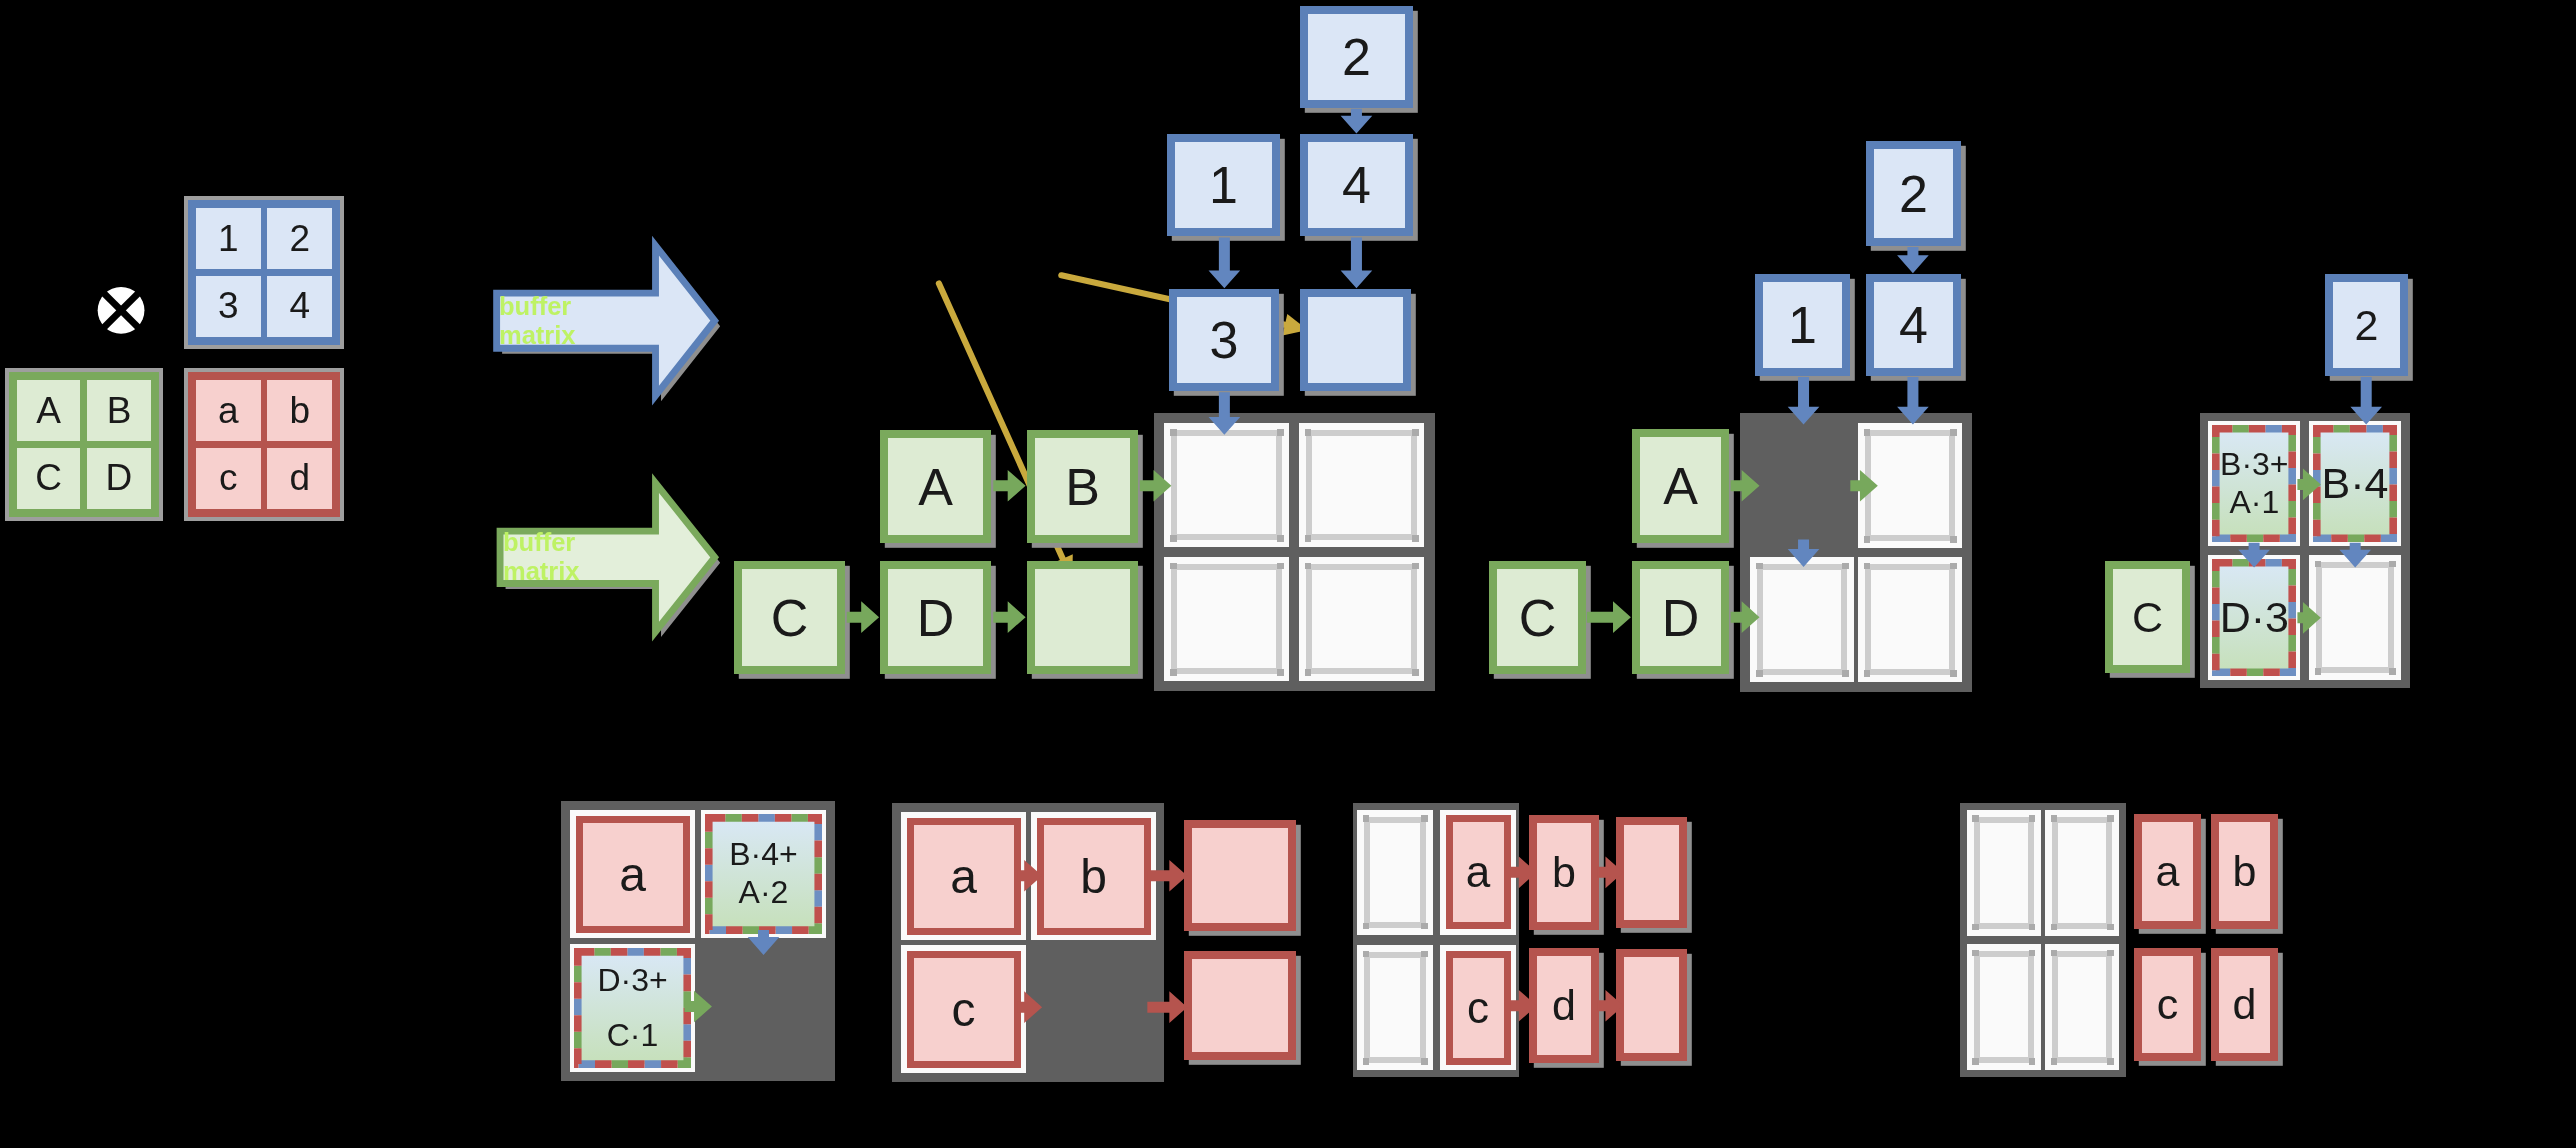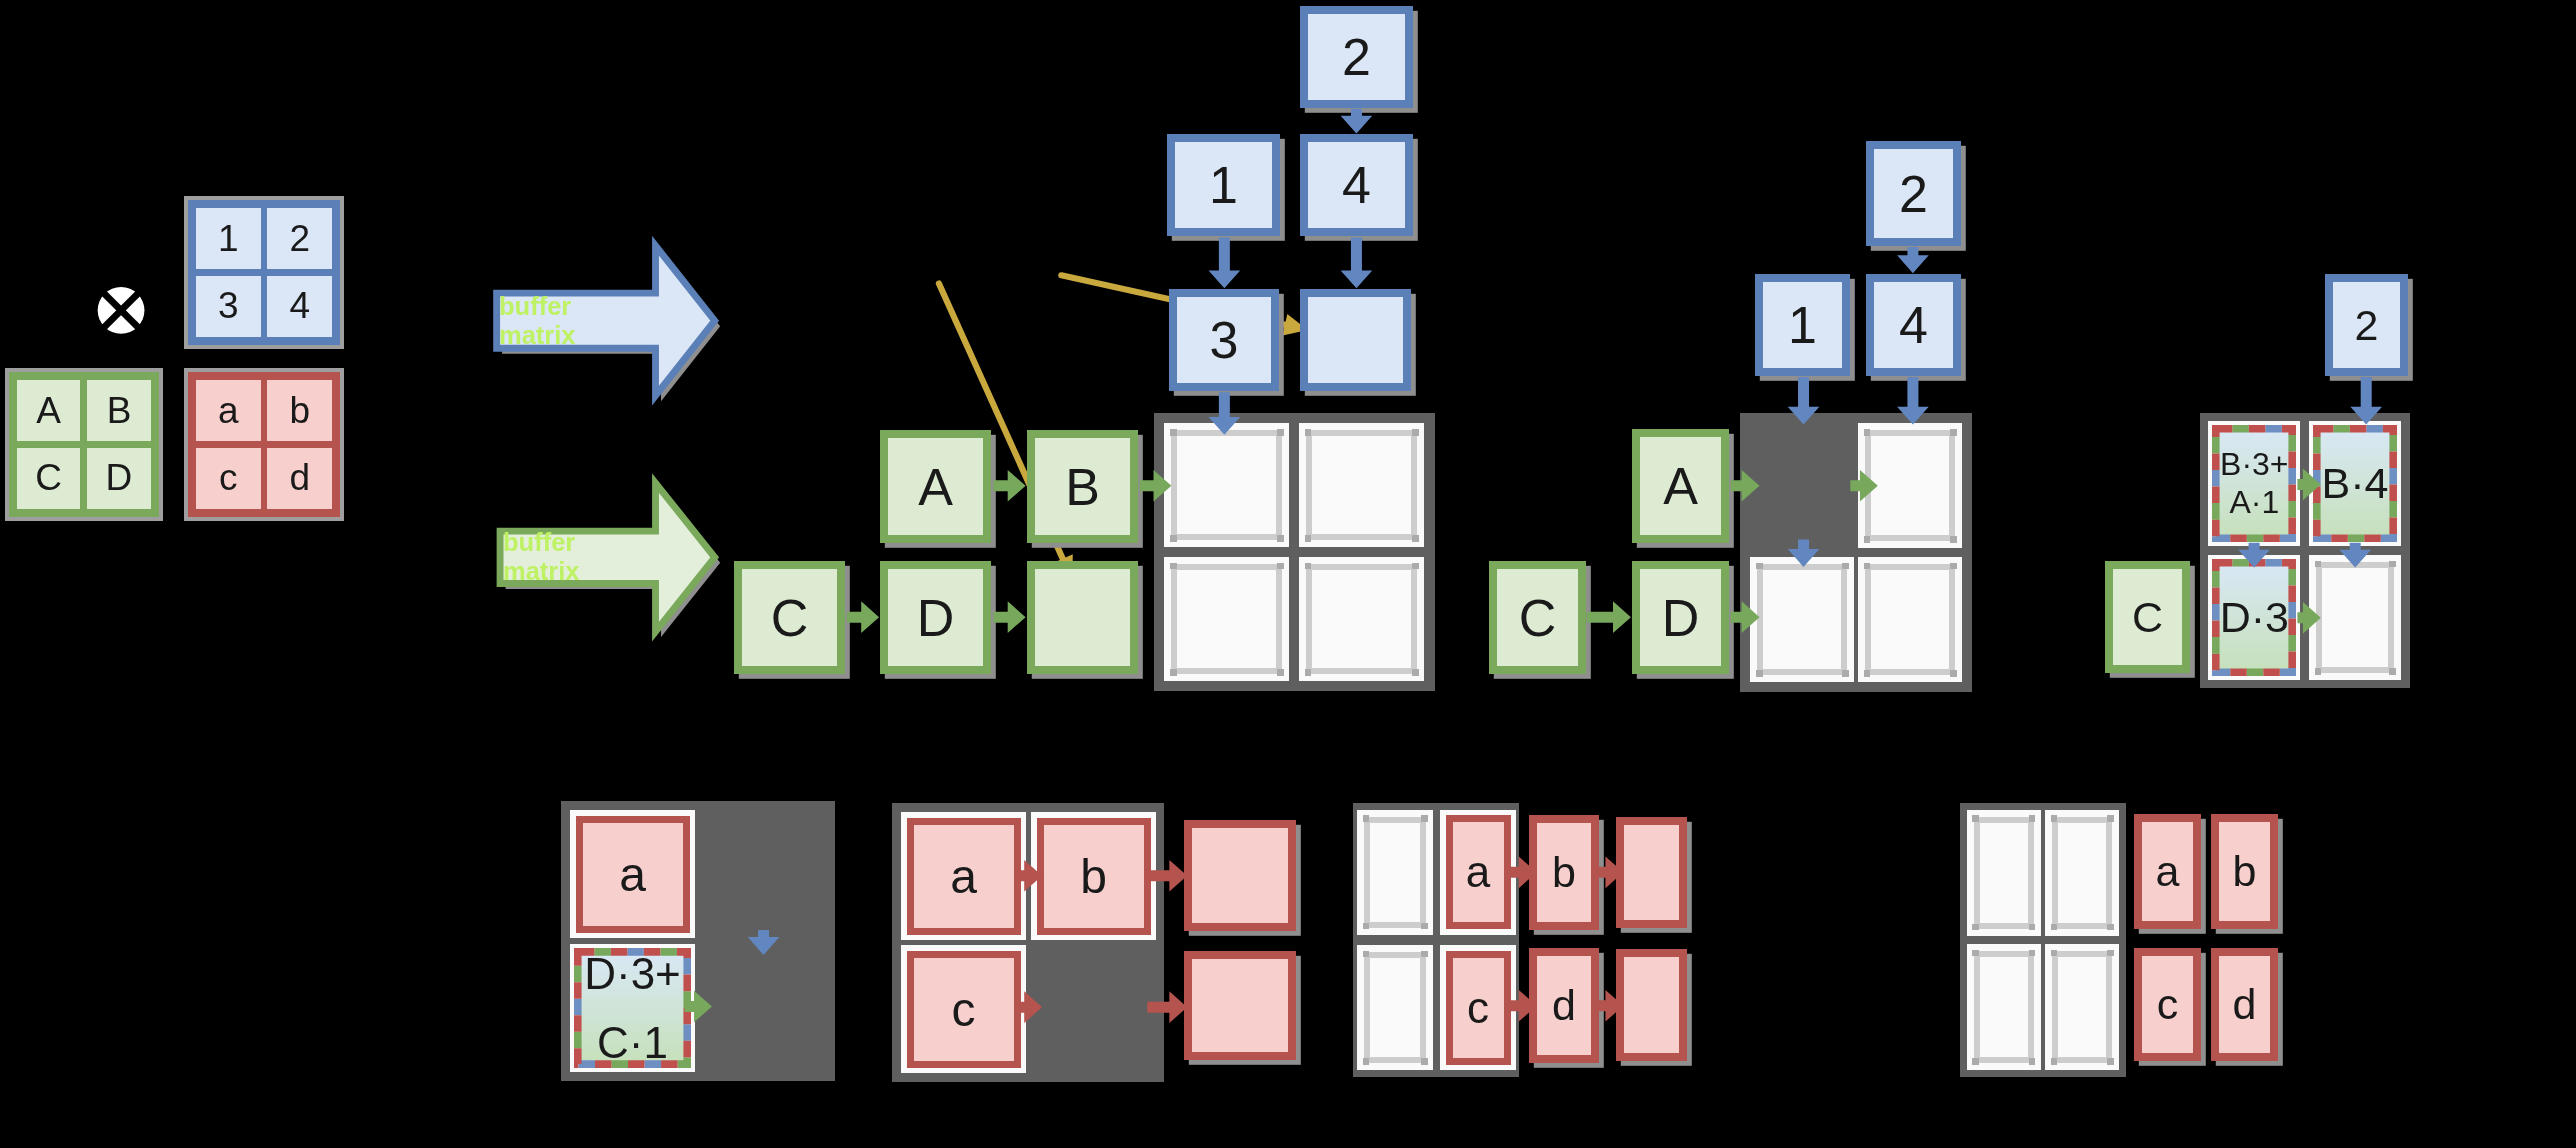--- a/index.html
+++ b/index.html
@@ -292,28 +292,40 @@
         <div class="pe-dot" style="inset: auto auto 5.5px 5.5px;"></div>
         <div class="pe-dot" style="inset: auto 5.5px 5.5px auto;"></div>
       </div>
     </div>
     <div class="array-frame" style="position: absolute; left: 561px; top: 801px; width: 274px; height: 280px; z-index: 10;">
       <div class="pe-cell" style="position: absolute; left: 9px; top: 9px; width: 125px; height: 128px;">
         <div class="red-inset" style="inset: 5.5px;">
           <div class="lbl" style="font-size: 48px;">a</div>
         </div>
       </div>
+      <div class="pe-cell" style="position: absolute; left: 140px; top: 9px; width: 125px; height: 128px;">
+        <svg width="117" height="120" style="left: 4.1px; top: 4.1px;" viewBox="0 0 170 174">
+          <rect x="5.5" y="5.5" width="159" height="163" fill="url(#peGrad)" stroke="none"></rect>
+          <rect x="5.5" y="5.5" width="159" height="163" fill="none" stroke-width="11" stroke="#6d8fc2" stroke-dasharray="24 72" stroke-dashoffset="-72"></rect>
+          <rect x="5.5" y="5.5" width="159" height="163" fill="none" stroke-width="11" stroke="#77a85c" stroke-dasharray="24 72" stroke-dashoffset="-24"></rect>
+          <rect x="5.5" y="5.5" width="159" height="163" fill="none" stroke-width="11" stroke="#c0504d" stroke-dasharray="24 24"></rect>
+        </svg>
+        <div class="dash-label" style="font-size: 32px;">
+          <span>B·4+</span>
+          <span>A·2</span>
+        </div>
+      </div>
       <div class="pe-cell" style="position: absolute; left: 9px; top: 143px; width: 125px; height: 128px;">
         <svg width="117" height="120" style="left: 4.1px; top: 4.1px;" viewBox="0 0 170 174">
           <rect x="5.5" y="5.5" width="159" height="163" fill="url(#peGrad)" stroke="none"></rect>
           <rect x="5.5" y="5.5" width="159" height="163" fill="none" stroke-width="11" stroke="#6d8fc2" stroke-dasharray="24 72" stroke-dashoffset="-72"></rect>
           <rect x="5.5" y="5.5" width="159" height="163" fill="none" stroke-width="11" stroke="#77a85c" stroke-dasharray="24 72" stroke-dashoffset="-24"></rect>
           <rect x="5.5" y="5.5" width="159" height="163" fill="none" stroke-width="11" stroke="#c0504d" stroke-dasharray="24 24"></rect>
         </svg>
-        <div class="dash-label" style="font-size: 44px; gap: 17px;">
+        <div class="dash-label" style="font-size: 32px; gap: 17px;">
           <span>D·3+</span>
           <span>C·1</span>
         </div>
       </div>
     </div>
     <div class="array-frame" style="position: absolute; left: 892px; top: 803px; width: 272px; height: 279px; z-index: 10;">
       <div class="pe-cell" style="position: absolute; left: 9px; top: 9px; width: 125px; height: 128px;">
         <div class="red-inset" style="inset: 5.5px;">
           <div class="lbl" style="font-size: 48px;">a</div>
         </div>

